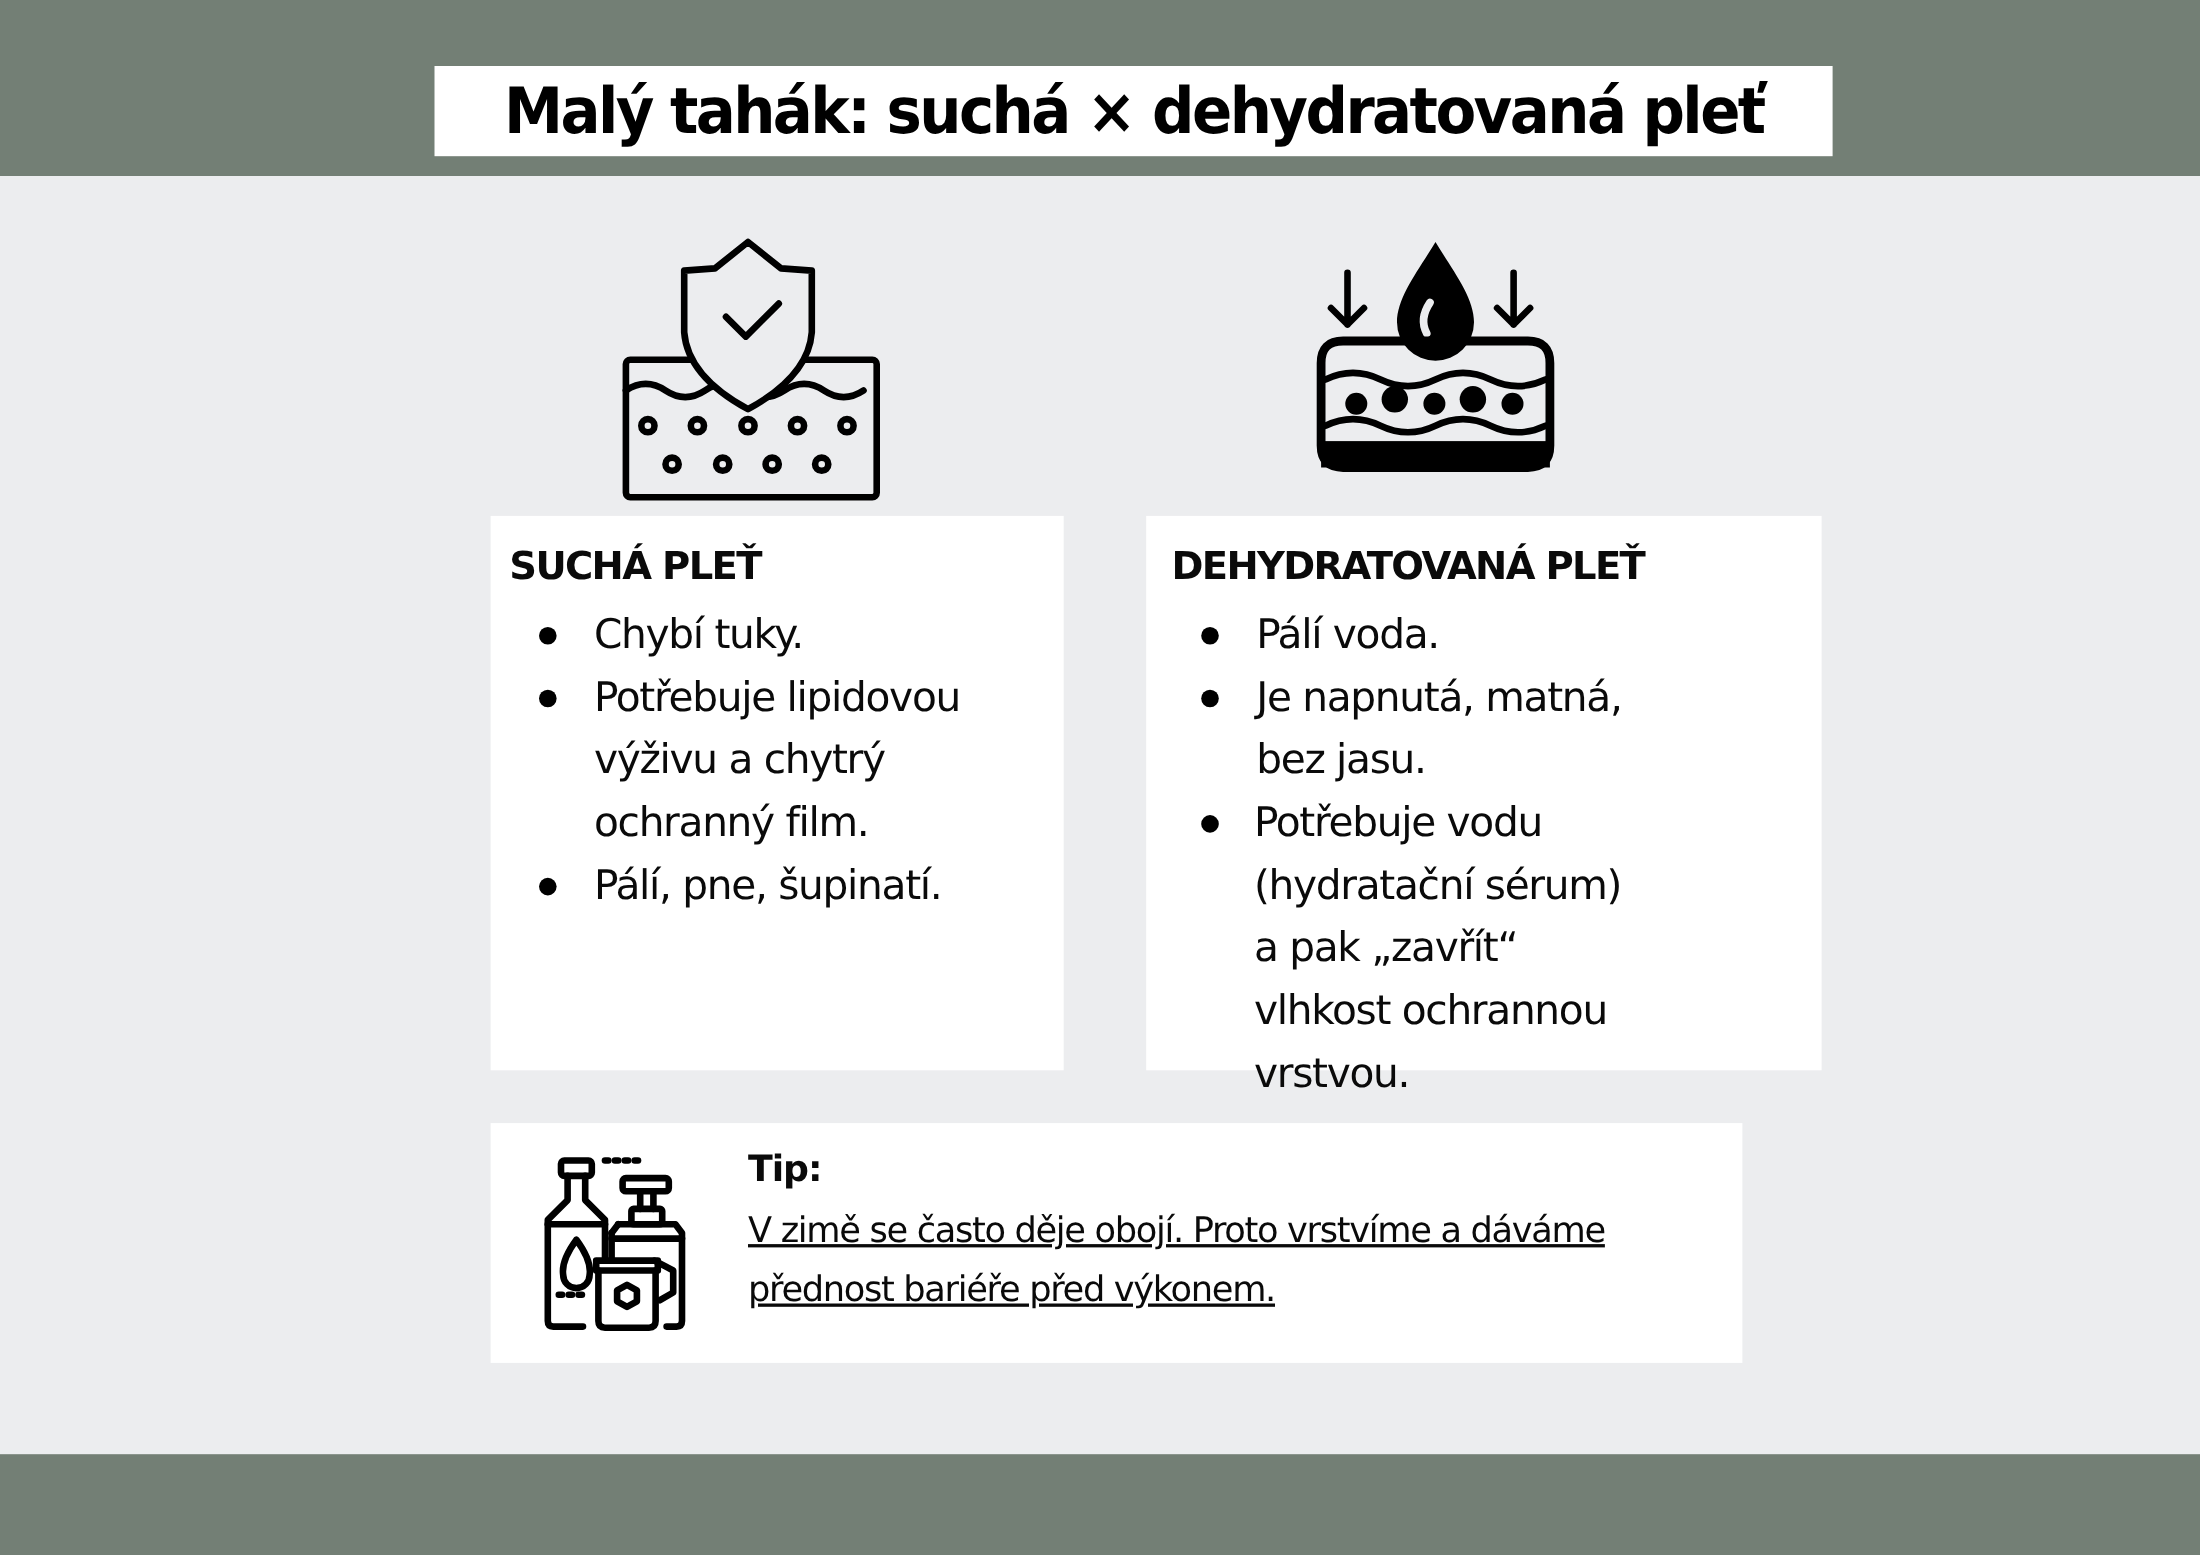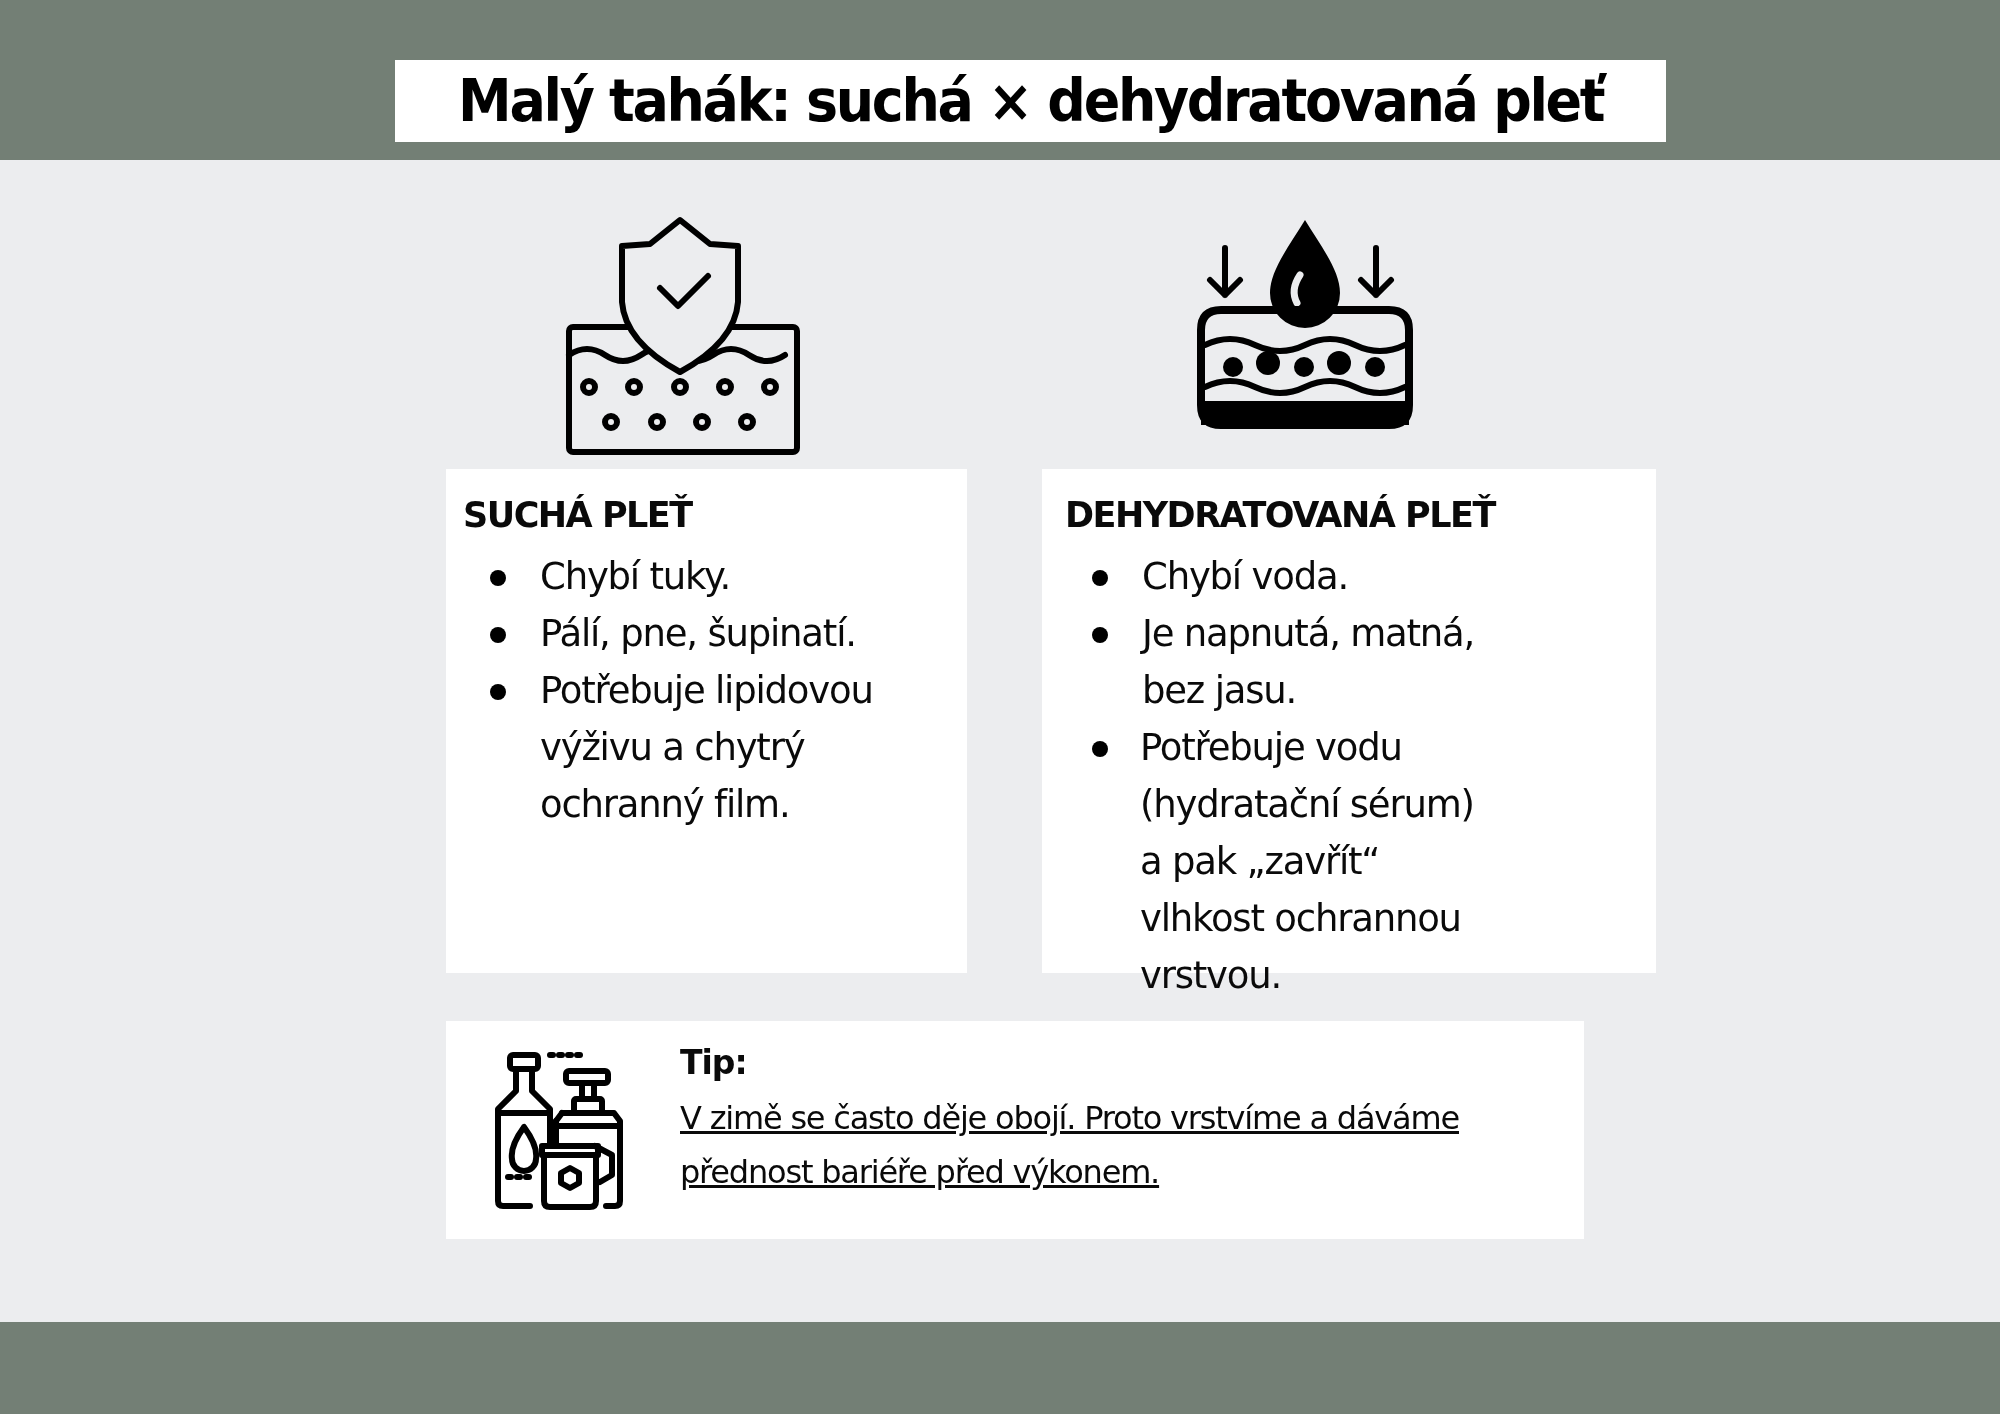--- a/index.html
+++ b/index.html
@@ -63,31 +63,31 @@
     <circle cx="109" cy="152" r="10" fill="#000" stroke="none"></circle>
     <circle cx="144" cy="148" r="12" fill="#000" stroke="none"></circle>
     <circle cx="180" cy="152" r="10" fill="#000" stroke="none"></circle>
   </g>
 </svg>
 
 <div class="card" style="left:446px;top:469px;width:521px;height:504px;">
   <div class="card-heading" style="left:17px;top:26px;">SUCHÁ PLEŤ</div>
   <ul class="bullets" style="left:0;top:79px;width:460px;">
     <li><span class="dot"></span><span>Chybí tuky.</span></li>
+    <li><span class="dot"></span><span>Potřebuje lipidovou výživu a chytrý ochranný film.</span></li>
     <li><span class="dot"></span><span>Pálí, pne, šupinatí.</span></li>
-    <li><span class="dot"></span><span>Potřebuje lipidovou výživu a chytrý ochranný film.</span></li>
   </ul>
 </div>
 
 <div class="card" style="left:1042px;top:469px;width:614px;height:504px;">
   <div class="card-heading" style="left:23px;top:26px;">DEHYDRATOVANÁ PLEŤ</div>
   <ul class="bullets" style="left:0;top:79px;width:460px;">
     <li>
         <span class="dot" style="left:50px"></span>
-        <span style="display:block;margin-left:6px">Chybí voda.</span>
+        <span style="display:block;margin-left:6px">Pálí voda.</span>
       </li>
     <li>
         <span class="dot" style="left:50px"></span>
         <span style="display:block;margin-left:6px">Je napnutá, matná, bez jasu.</span>
       </li>
     <li>
         <span class="dot" style="left:50px"></span>
         <span style="display:block;margin-left:4px">Potřebuje vodu (hydratační sérum) a pak „zavřít“ vlhkost ochrannou vrstvou.</span>
       </li>
   </ul>

